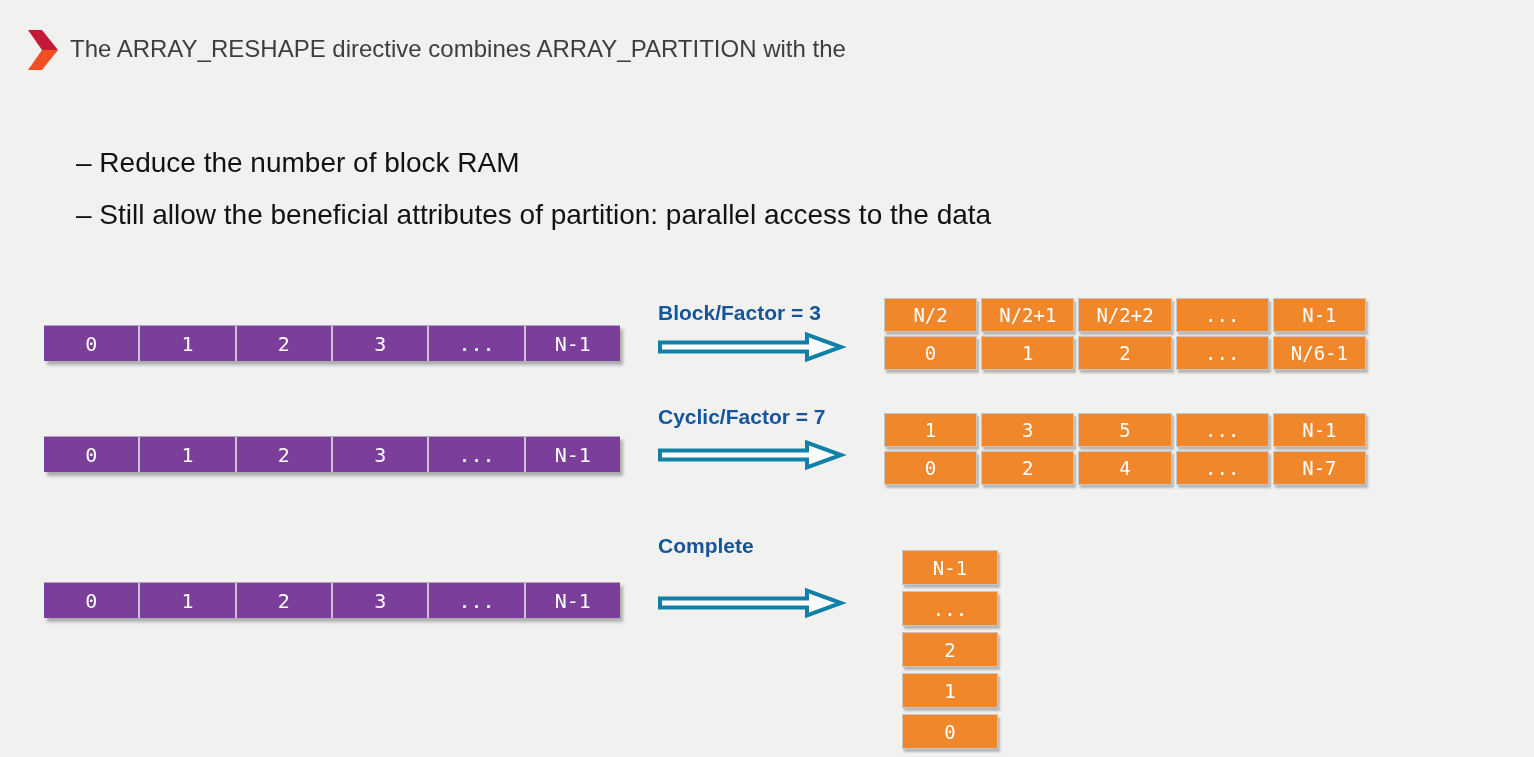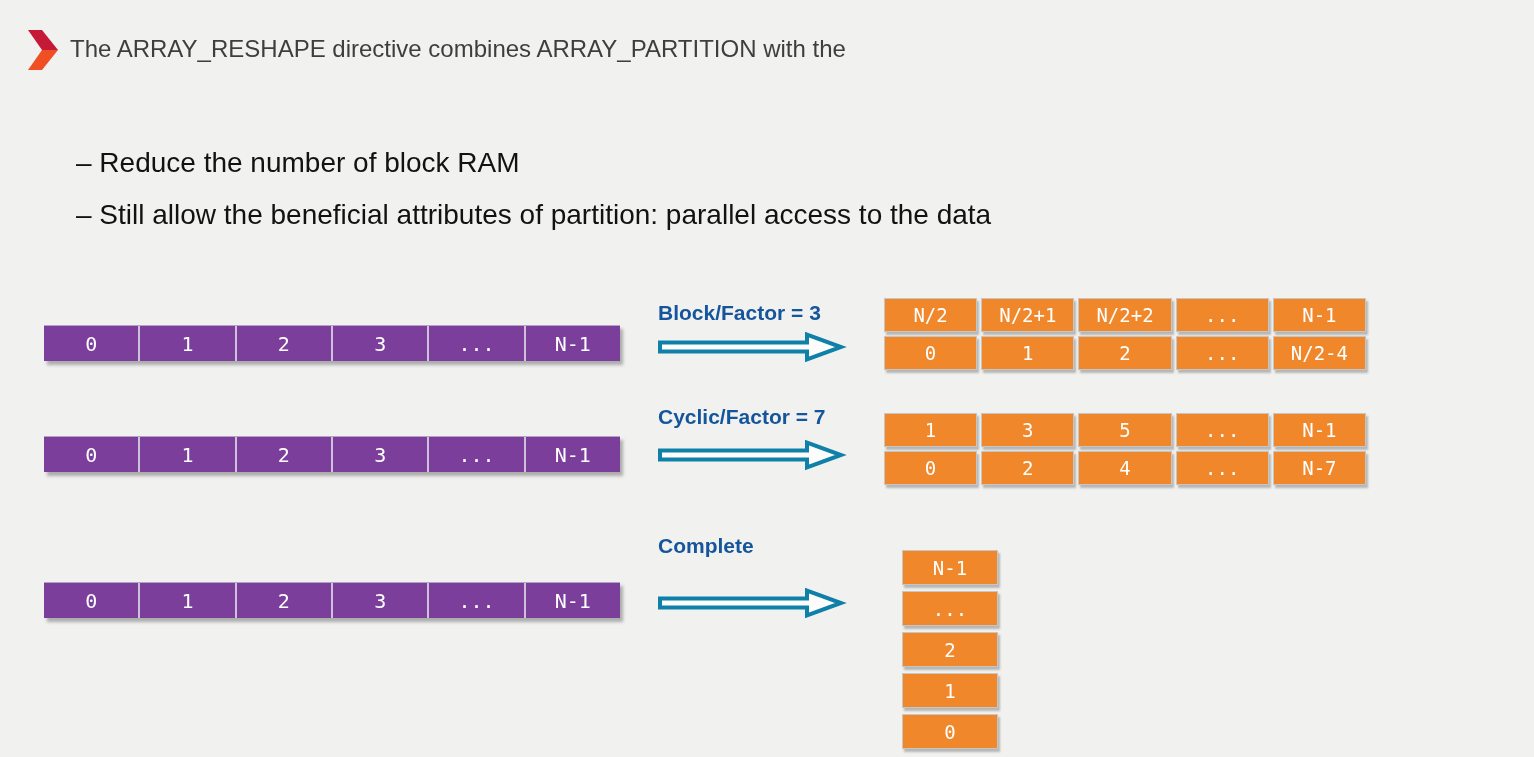--- a/index.html
+++ b/index.html
@@ -93,21 +93,21 @@
   <div class="o-table" style="top:298px">
     <div class="o-cell">N/2</div>
     <div class="o-cell">N/2+1</div>
     <div class="o-cell">N/2+2</div>
     <div class="o-cell">...</div>
     <div class="o-cell">N-1</div>
     <div class="o-cell">0</div>
     <div class="o-cell">1</div>
     <div class="o-cell">2</div>
     <div class="o-cell">...</div>
-    <div class="o-cell">N/2-4</div>
+    <div class="o-cell">N/6-1</div>
   </div>
 
   <div class="p-array" style="top:436px">
     <div class="p-cell">0</div>
     <div class="p-cell">1</div>
     <div class="p-cell">2</div>
     <div class="p-cell">3</div>
     <div class="p-cell">...</div>
     <div class="p-cell">N-1</div>
   </div>

